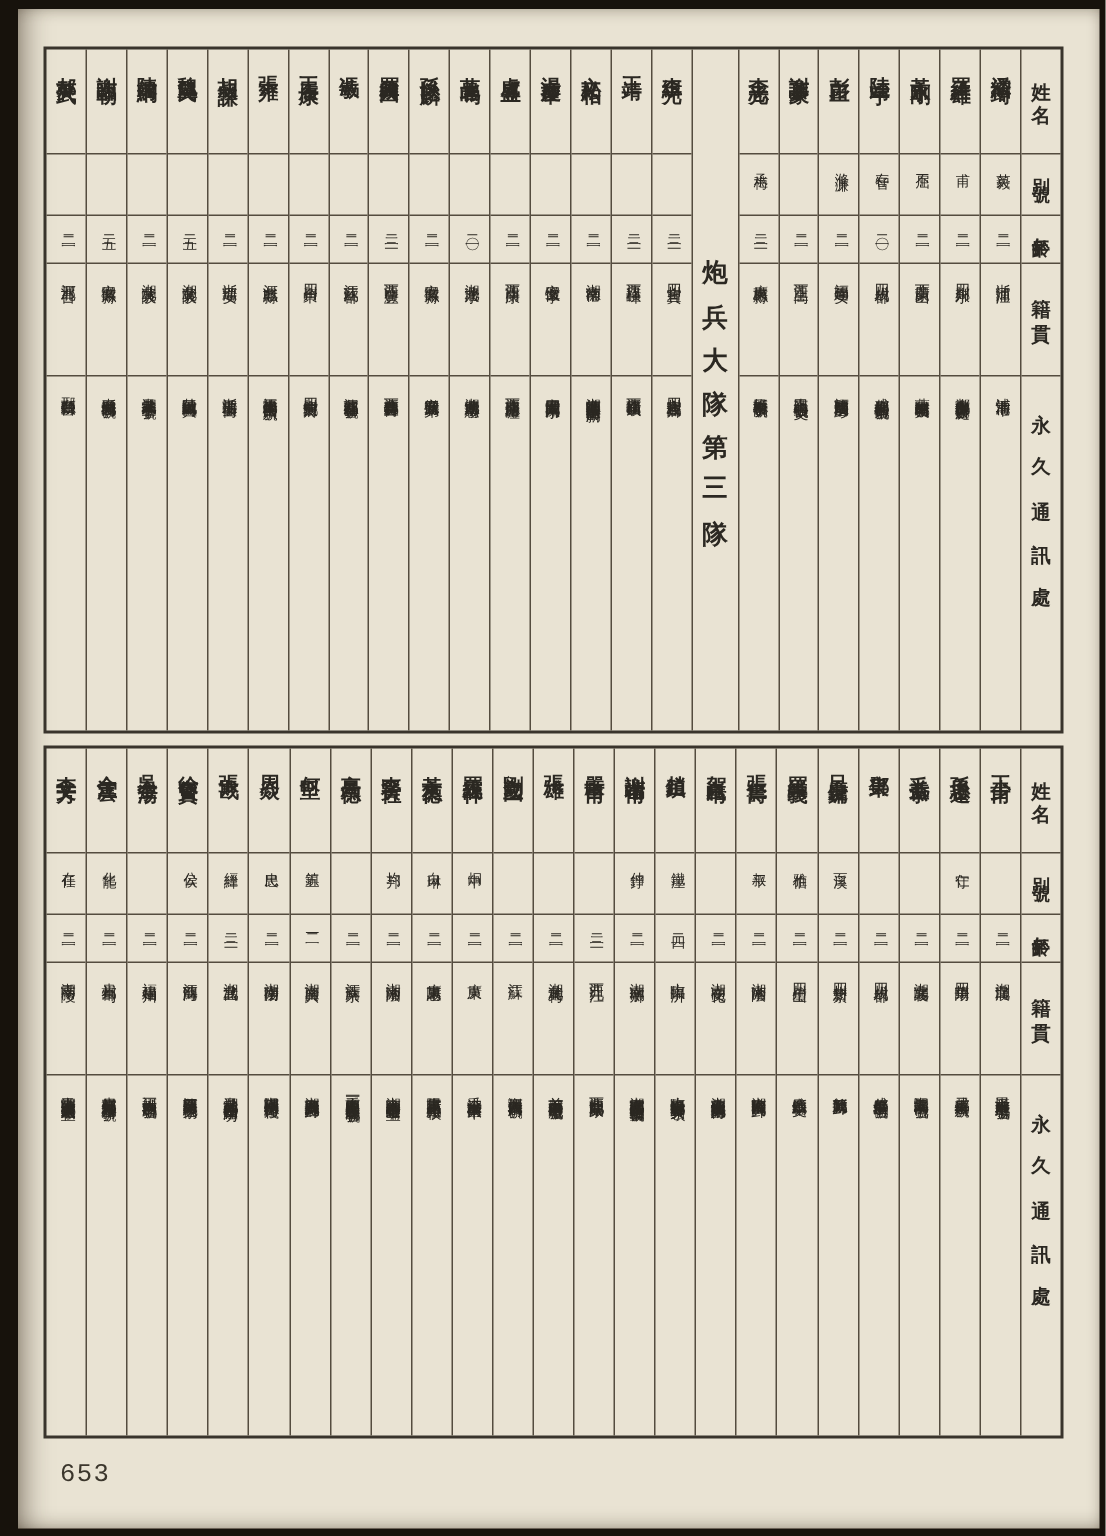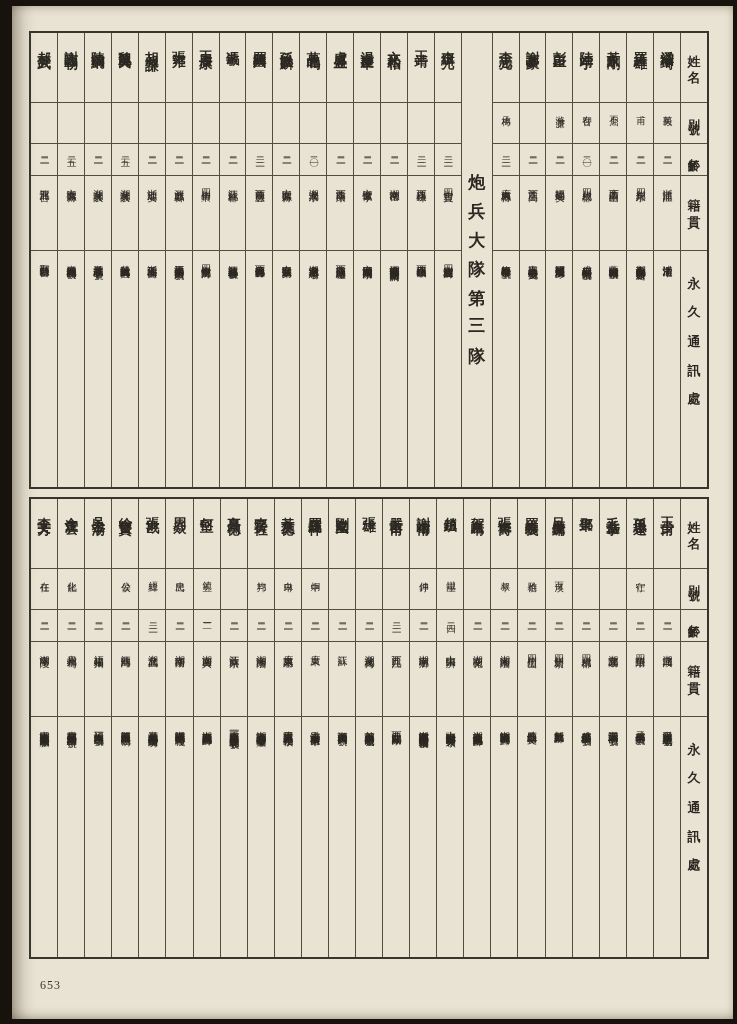--- a/index.html
+++ b/index.html
@@ -52,22 +52,22 @@
   .r-addr .vtext{font-size:10px;letter-spacing:.5px;padding-top:6px}
   .hdr .vtext{font-weight:700}
   .r-name.hdr .vtext{font-size:13px;letter-spacing:15px;padding-top:12px}
   .r-alias.hdr .vtext{font-size:12px;letter-spacing:4px;padding-top:6px}
   .r-age.hdr .vtext{font-size:12px;letter-spacing:2px;padding-top:4px}
   .r-native.hdr .vtext{font-size:13px;letter-spacing:17px;padding-top:13px}
   .r-addr.hdr .vtext{font-size:13px;letter-spacing:29px;padding-top:14px}
   .divider-text{font-size:17px;font-weight:700;letter-spacing:29px;padding-top:126px}
   .page-number{
     position:absolute;left:28px;bottom:26px;
-    font-size:12px;letter-spacing:1px;color:#3b362c;
-    font-family:Liberation Serif, serif;
+    font-size:17px;letter-spacing:1px;color:#3b362c;
+    font-family:Liberation Mono, monospace;
   }
 </style>
 </head>
 <body>
 
 <div class="page">
   <div class="sheet">
     <div class="tables">
       <div class="rtable" id="top-table">
           <div class="col header-col">

